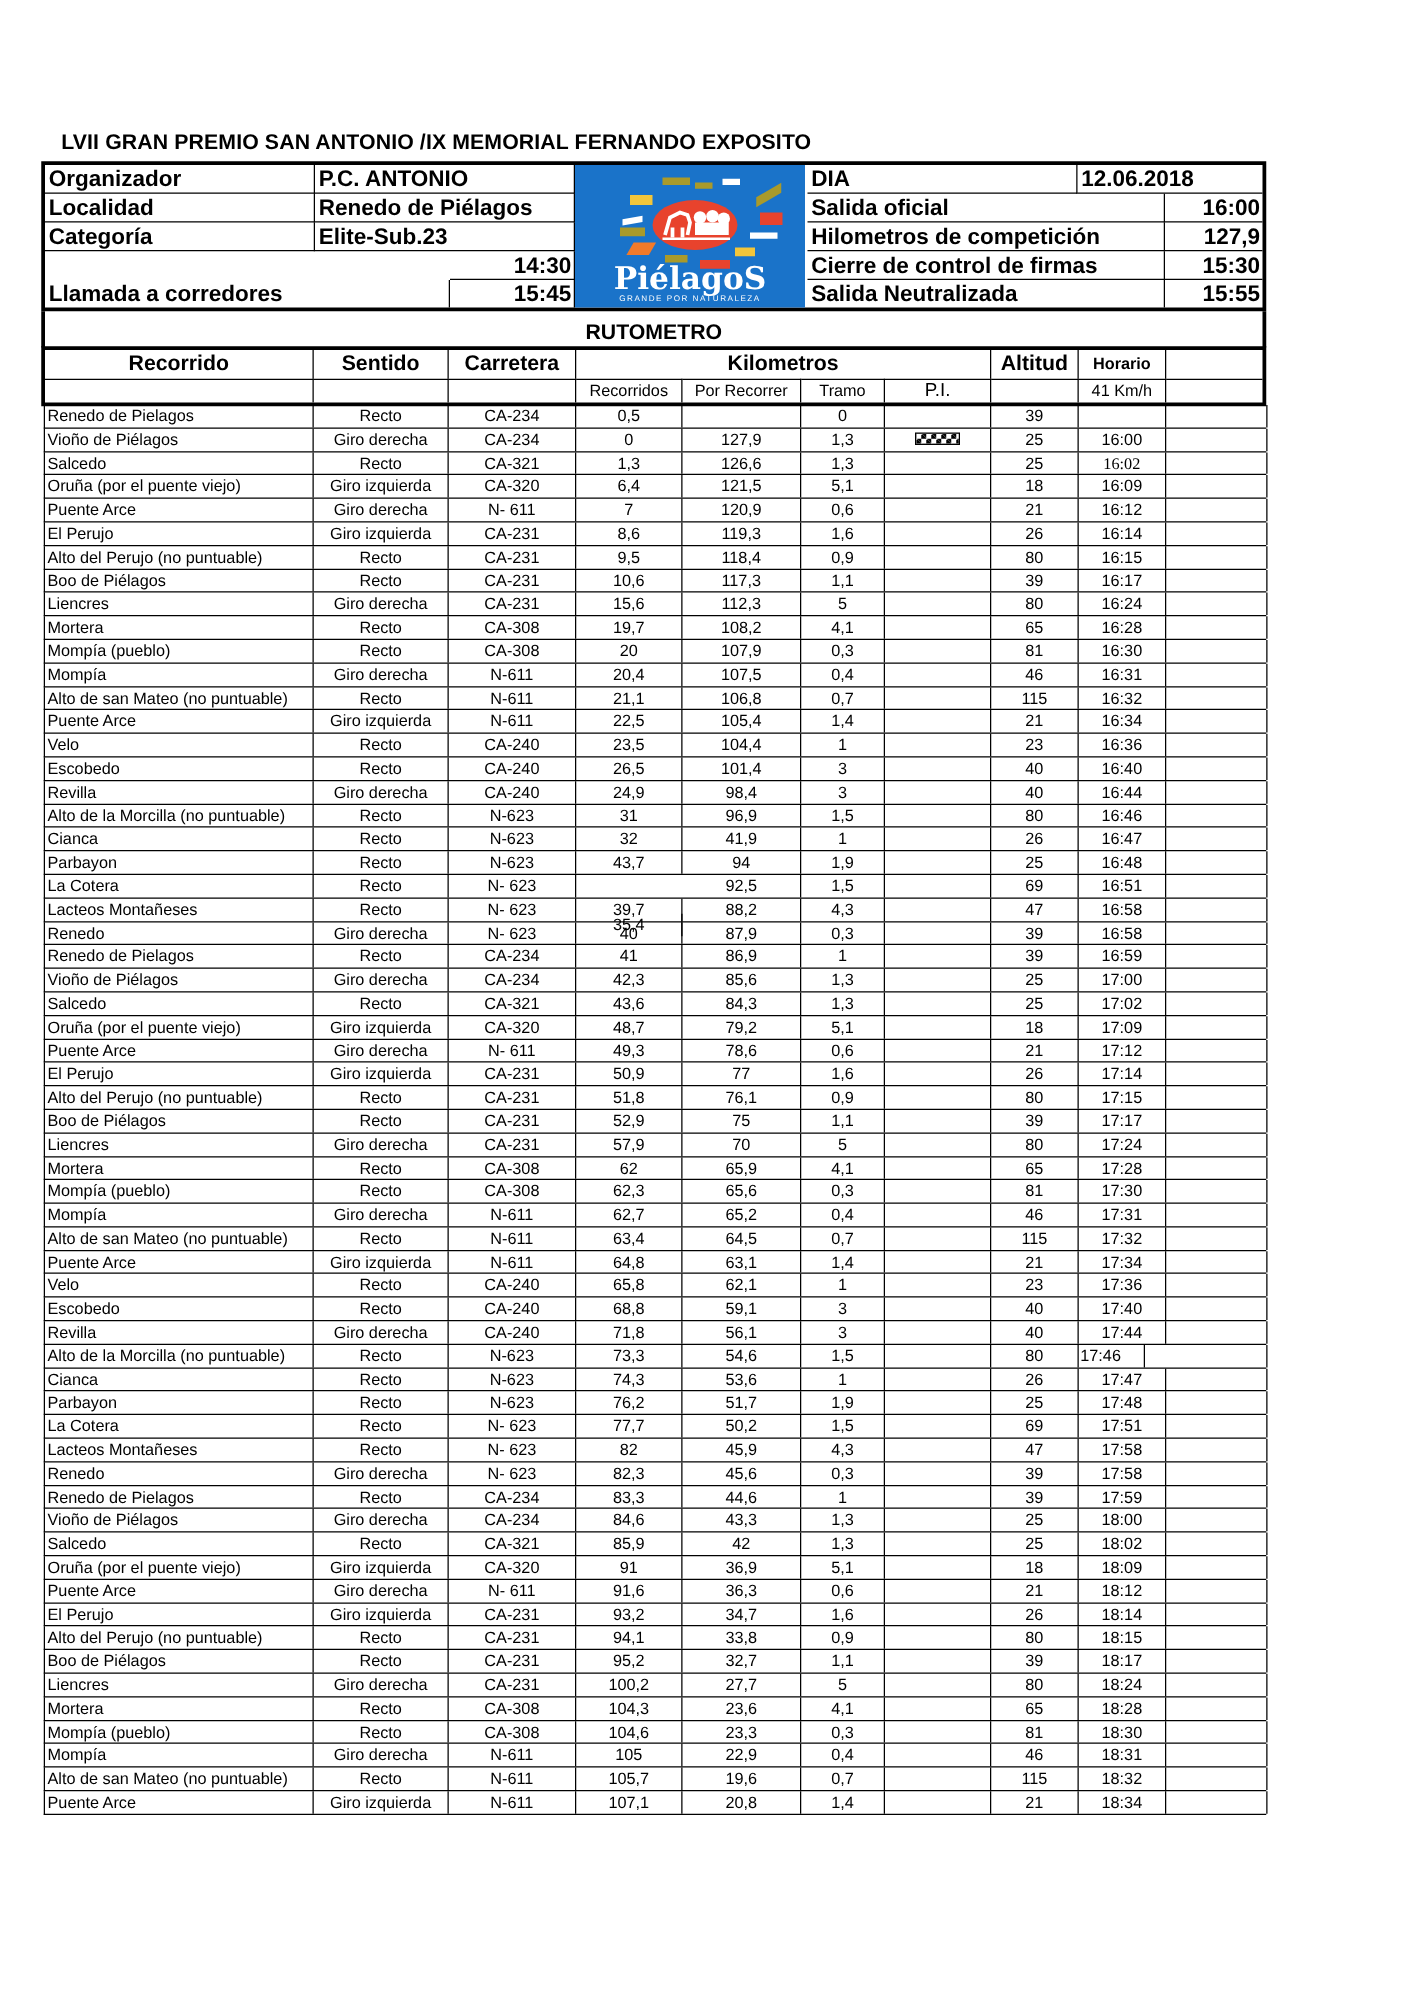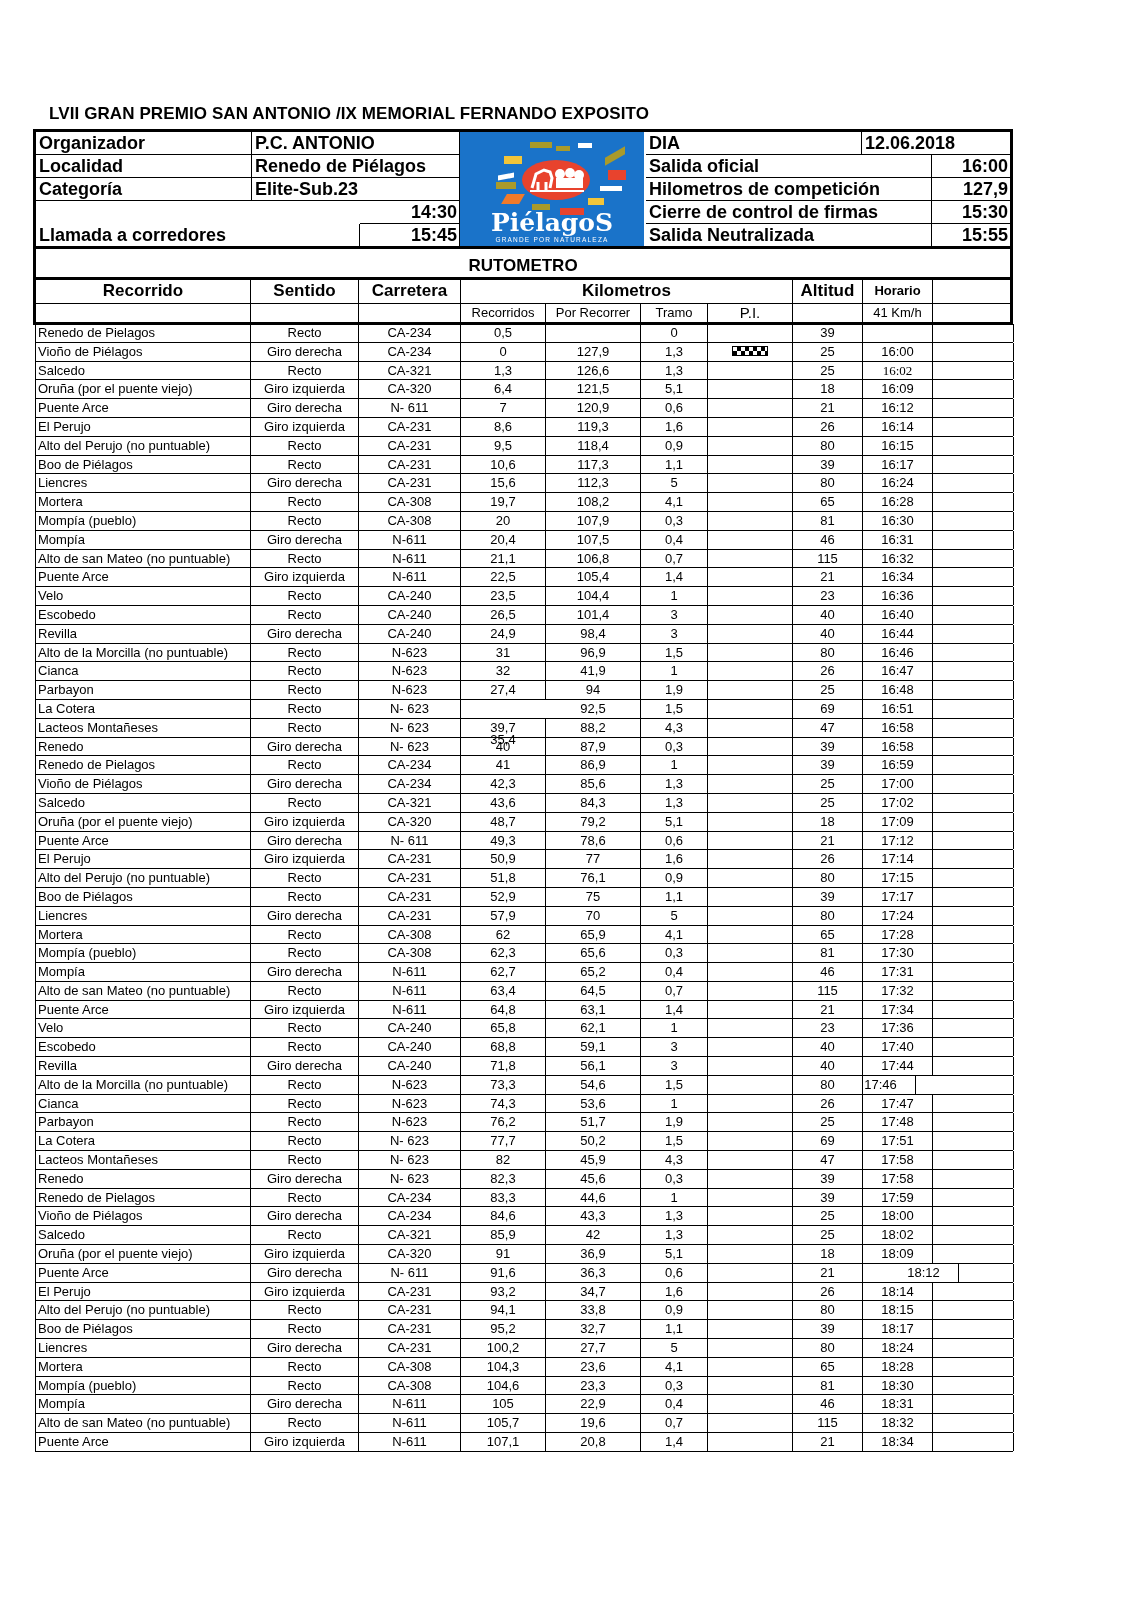--- a/index.html
+++ b/index.html
@@ -332,21 +332,21 @@
       <div class="c " style="left: 605px; width: 67px;">1</div>
       <div class="c " style="left: 672px; width: 85px;"></div>
       <div class="c " style="left: 757px; width: 70px;">26</div>
       <div class="c " style="left: 827px; width: 70px;">16:47</div>
       <div class="c" style="left: 897px; width: 81px;"></div>
     </div>
     <div class="row" style="border-left: 1px solid rgb(0, 0, 0);">
       <div class="c left" style="left: 0px; width: 215px;">Parbayon</div>
       <div class="c " style="left: 215px; width: 108px;">Recto</div>
       <div class="c " style="left: 323px; width: 102px;">N-623</div>
-      <div class="c " style="left: 425px; width: 85px;">27,4</div>
+      <div class="c " style="left: 425px; width: 85px;">43,7</div>
       <div class="c " style="left: 510px; width: 95px;">94</div>
       <div class="c " style="left: 605px; width: 67px;">1,9</div>
       <div class="c " style="left: 672px; width: 85px;"></div>
       <div class="c " style="left: 757px; width: 70px;">25</div>
       <div class="c " style="left: 827px; width: 70px;">16:48</div>
       <div class="c" style="left: 897px; width: 81px;"></div>
     </div>
     <div class="row" style="border-left: 1px solid rgb(0, 0, 0);">
       <div class="c left" style="left: 0px; width: 215px;">La Cotera</div>
       <div class="c " style="left: 215px; width: 108px;">Recto</div>
@@ -709,21 +709,21 @@
     </div>
     <div class="row" style="border-left: 1px solid rgb(0, 0, 0);">
       <div class="c left" style="left: 0px; width: 215px;">Puente Arce</div>
       <div class="c " style="left: 215px; width: 108px;">Giro derecha</div>
       <div class="c " style="left: 323px; width: 102px;">N- 611</div>
       <div class="c " style="left: 425px; width: 85px;">91,6</div>
       <div class="c " style="left: 510px; width: 95px;">36,3</div>
       <div class="c " style="left: 605px; width: 67px;">0,6</div>
       <div class="c " style="left: 672px; width: 85px;"></div>
       <div class="c " style="left: 757px; width: 70px;">21</div>
-      <div class="c " style="left: 853px; width: 70px;">18:12</div>
+      <div class="c " style="left: 827px; width: 70px;">18:12</div>
       <div class="c" style="left: 897px; width: 81px;"></div>
     </div>
     <div class="row" style="border-left: 1px solid rgb(0, 0, 0);">
       <div class="c left" style="left: 0px; width: 215px;">El Perujo</div>
       <div class="c " style="left: 215px; width: 108px;">Giro izquierda</div>
       <div class="c " style="left: 323px; width: 102px;">CA-231</div>
       <div class="c " style="left: 425px; width: 85px;">93,2</div>
       <div class="c " style="left: 510px; width: 95px;">34,7</div>
       <div class="c " style="left: 605px; width: 67px;">1,6</div>
       <div class="c " style="left: 672px; width: 85px;"></div>

